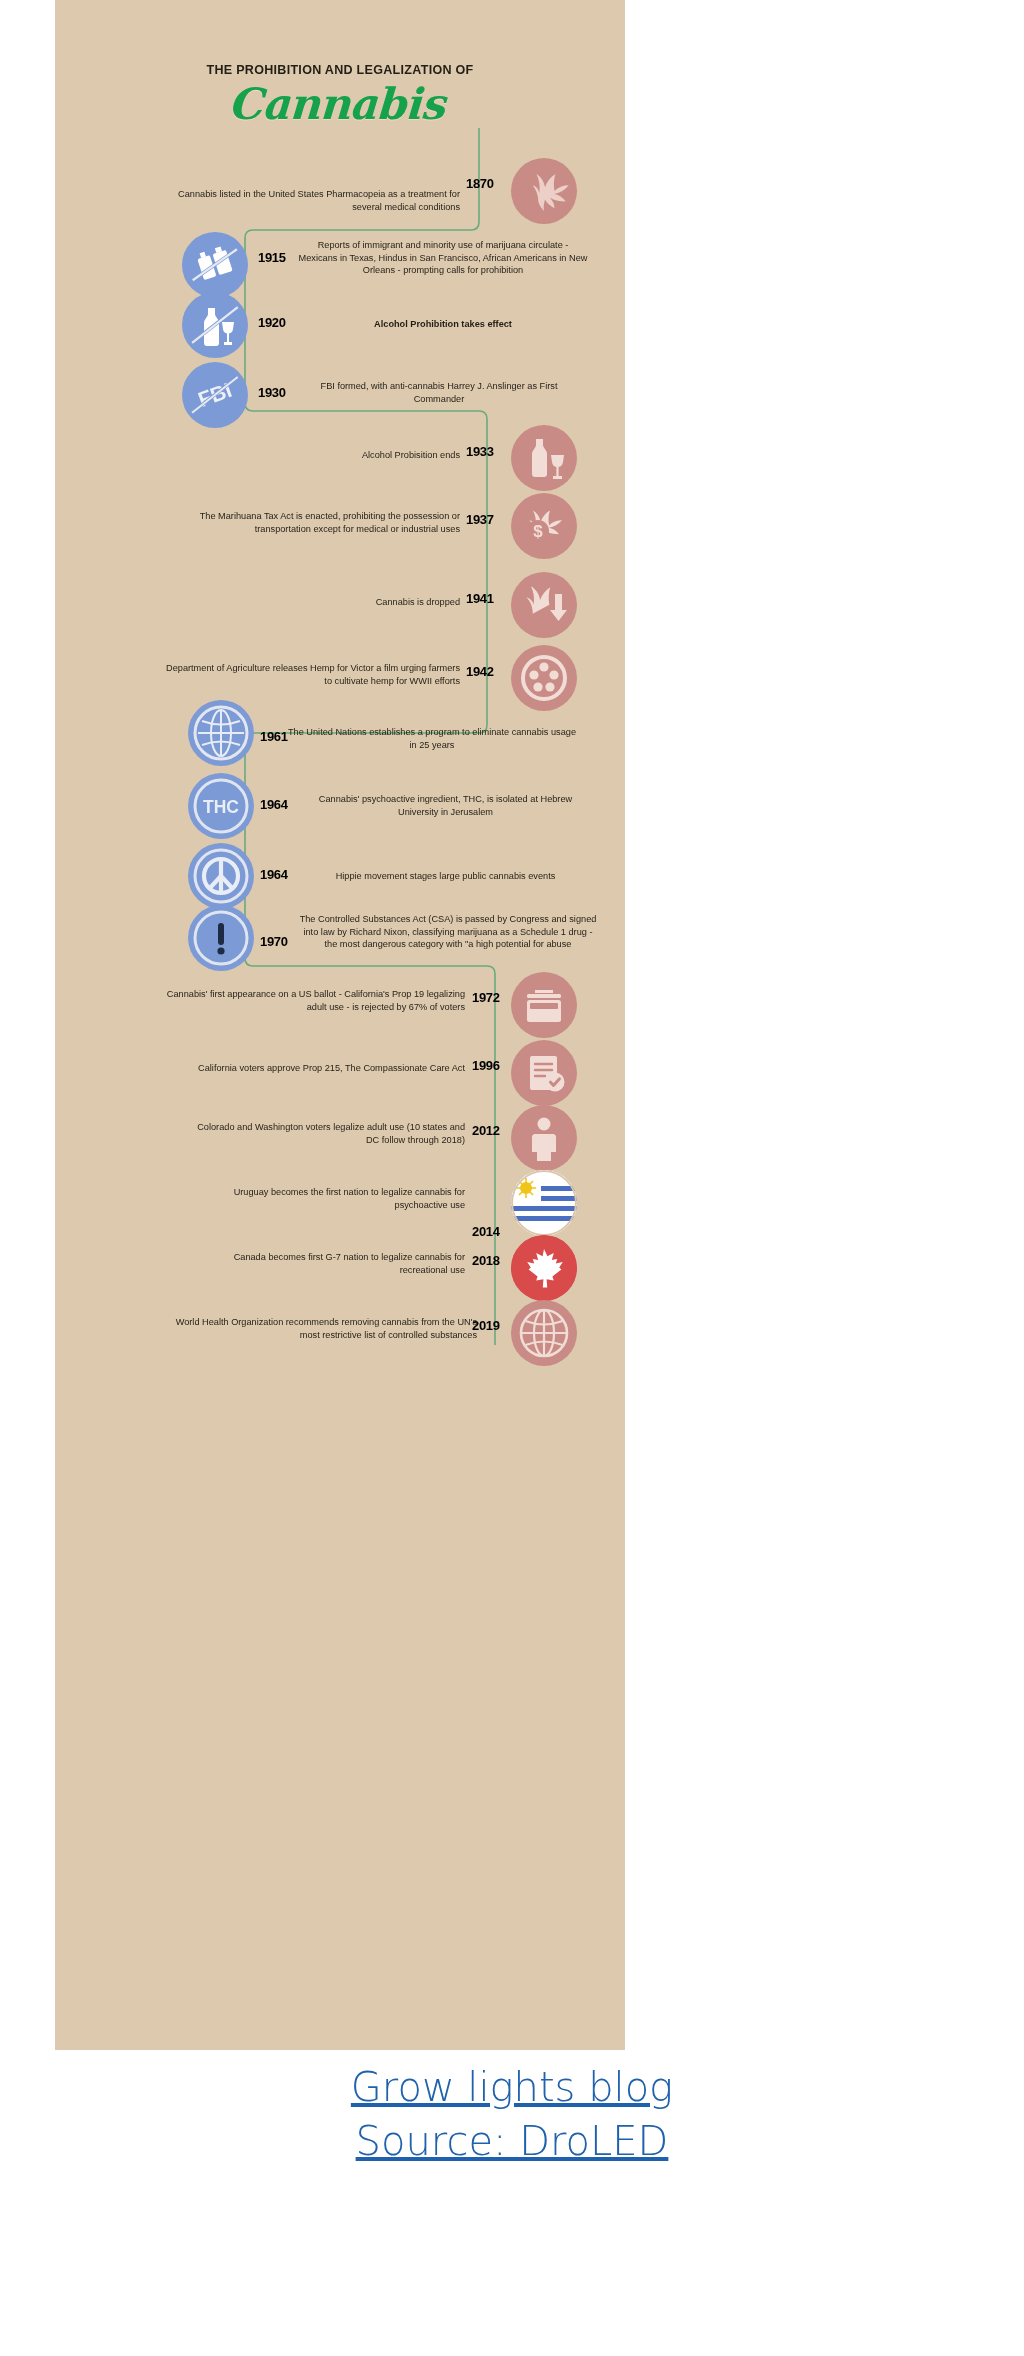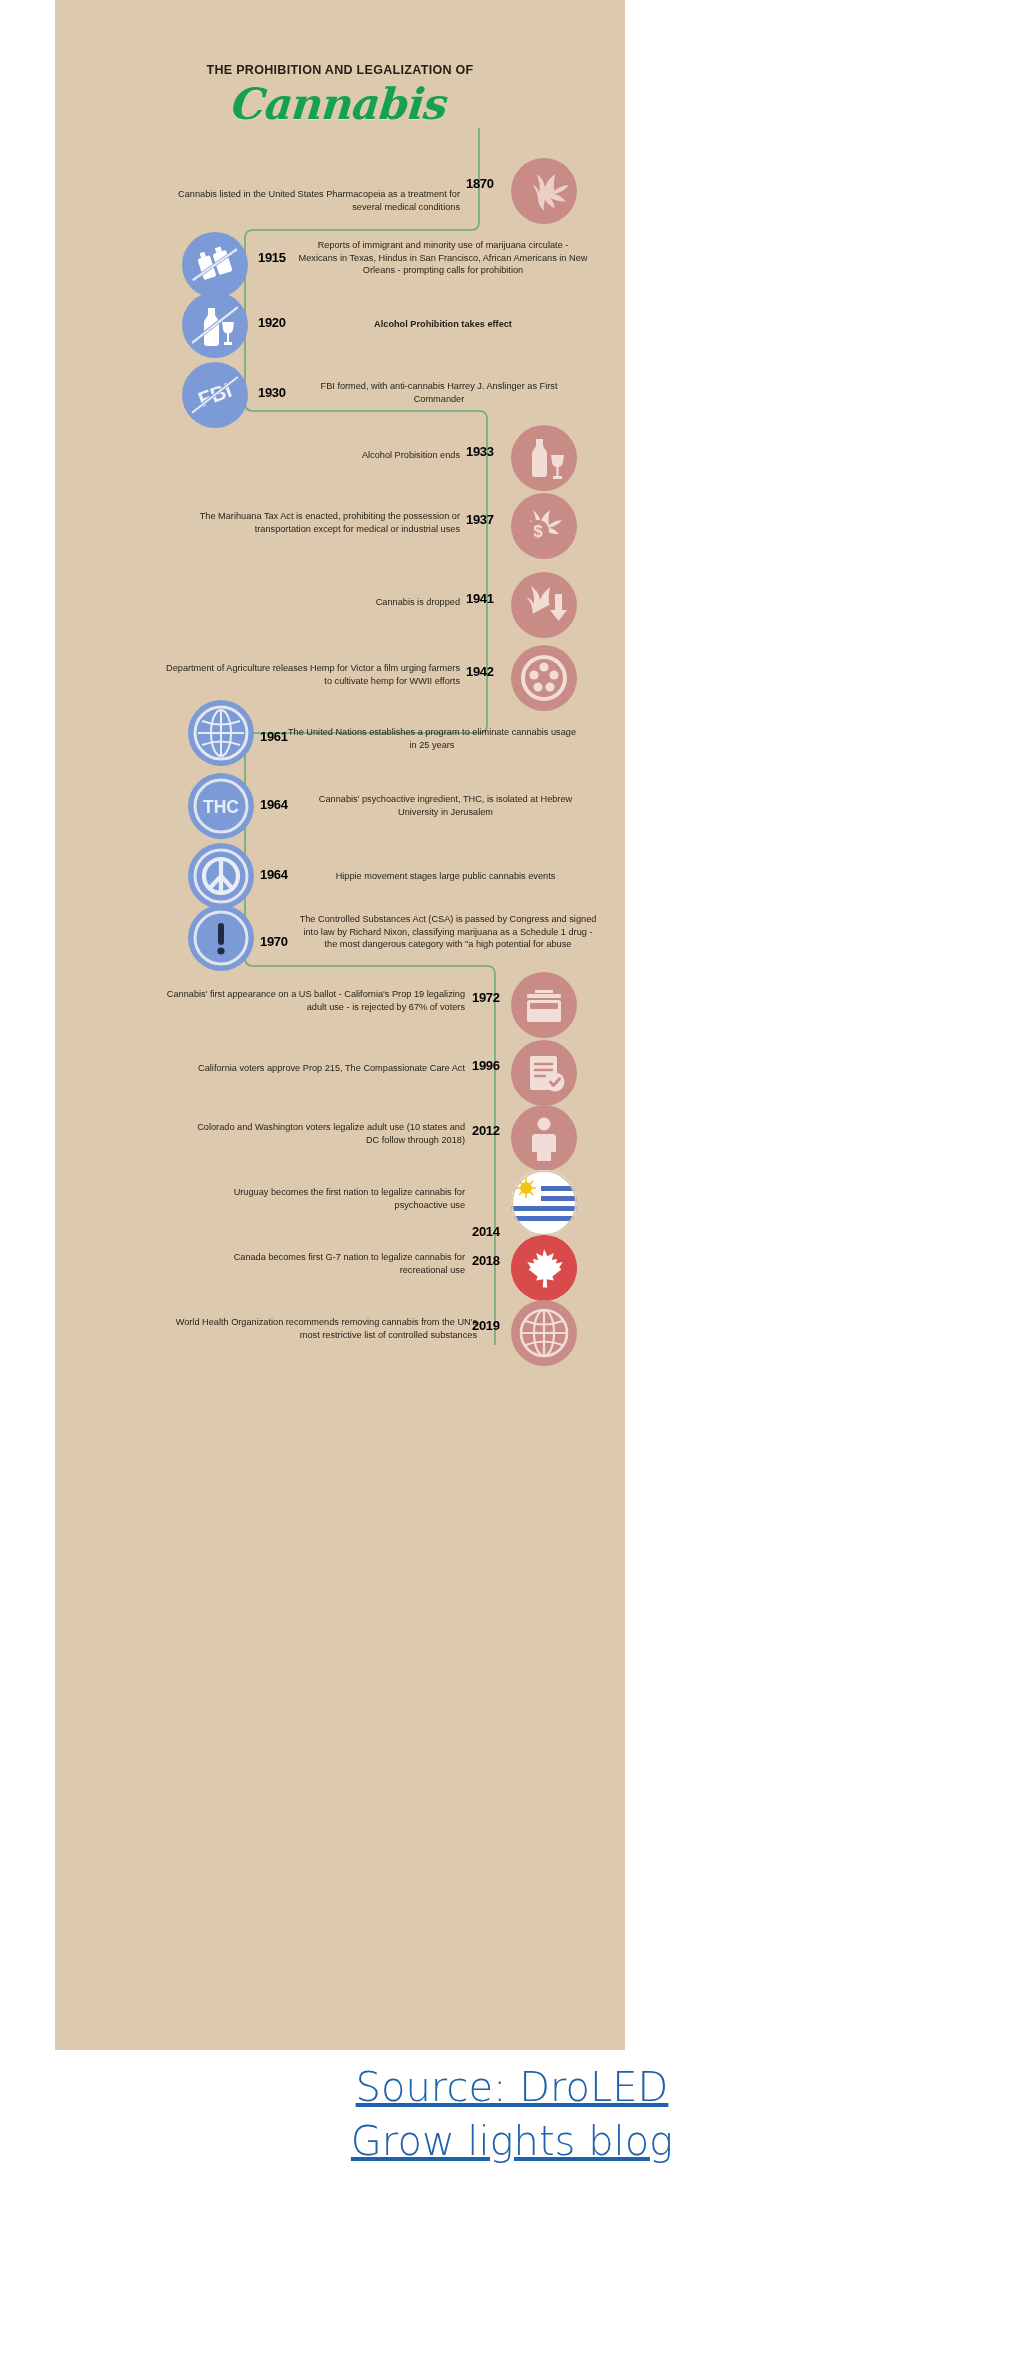--- a/index.html
+++ b/index.html
@@ -366,17 +366,17 @@
             <path d="M14.5 45 Q33 38 51.5 45"></path>
             <line x1="33" y1="10" x2="33" y2="56"></line>
           </g>
         </svg>
       </div>
     </div>
 
   </div>
 
   <div class="footer">
+    <a class="flink" href="#">Grow lights blog</a>
     <a class="flink" href="#">Source: DroLED</a>
-    <a class="flink" href="#">Grow lights blog</a>
   </div>
 
 </div>
 
 </body></html>

